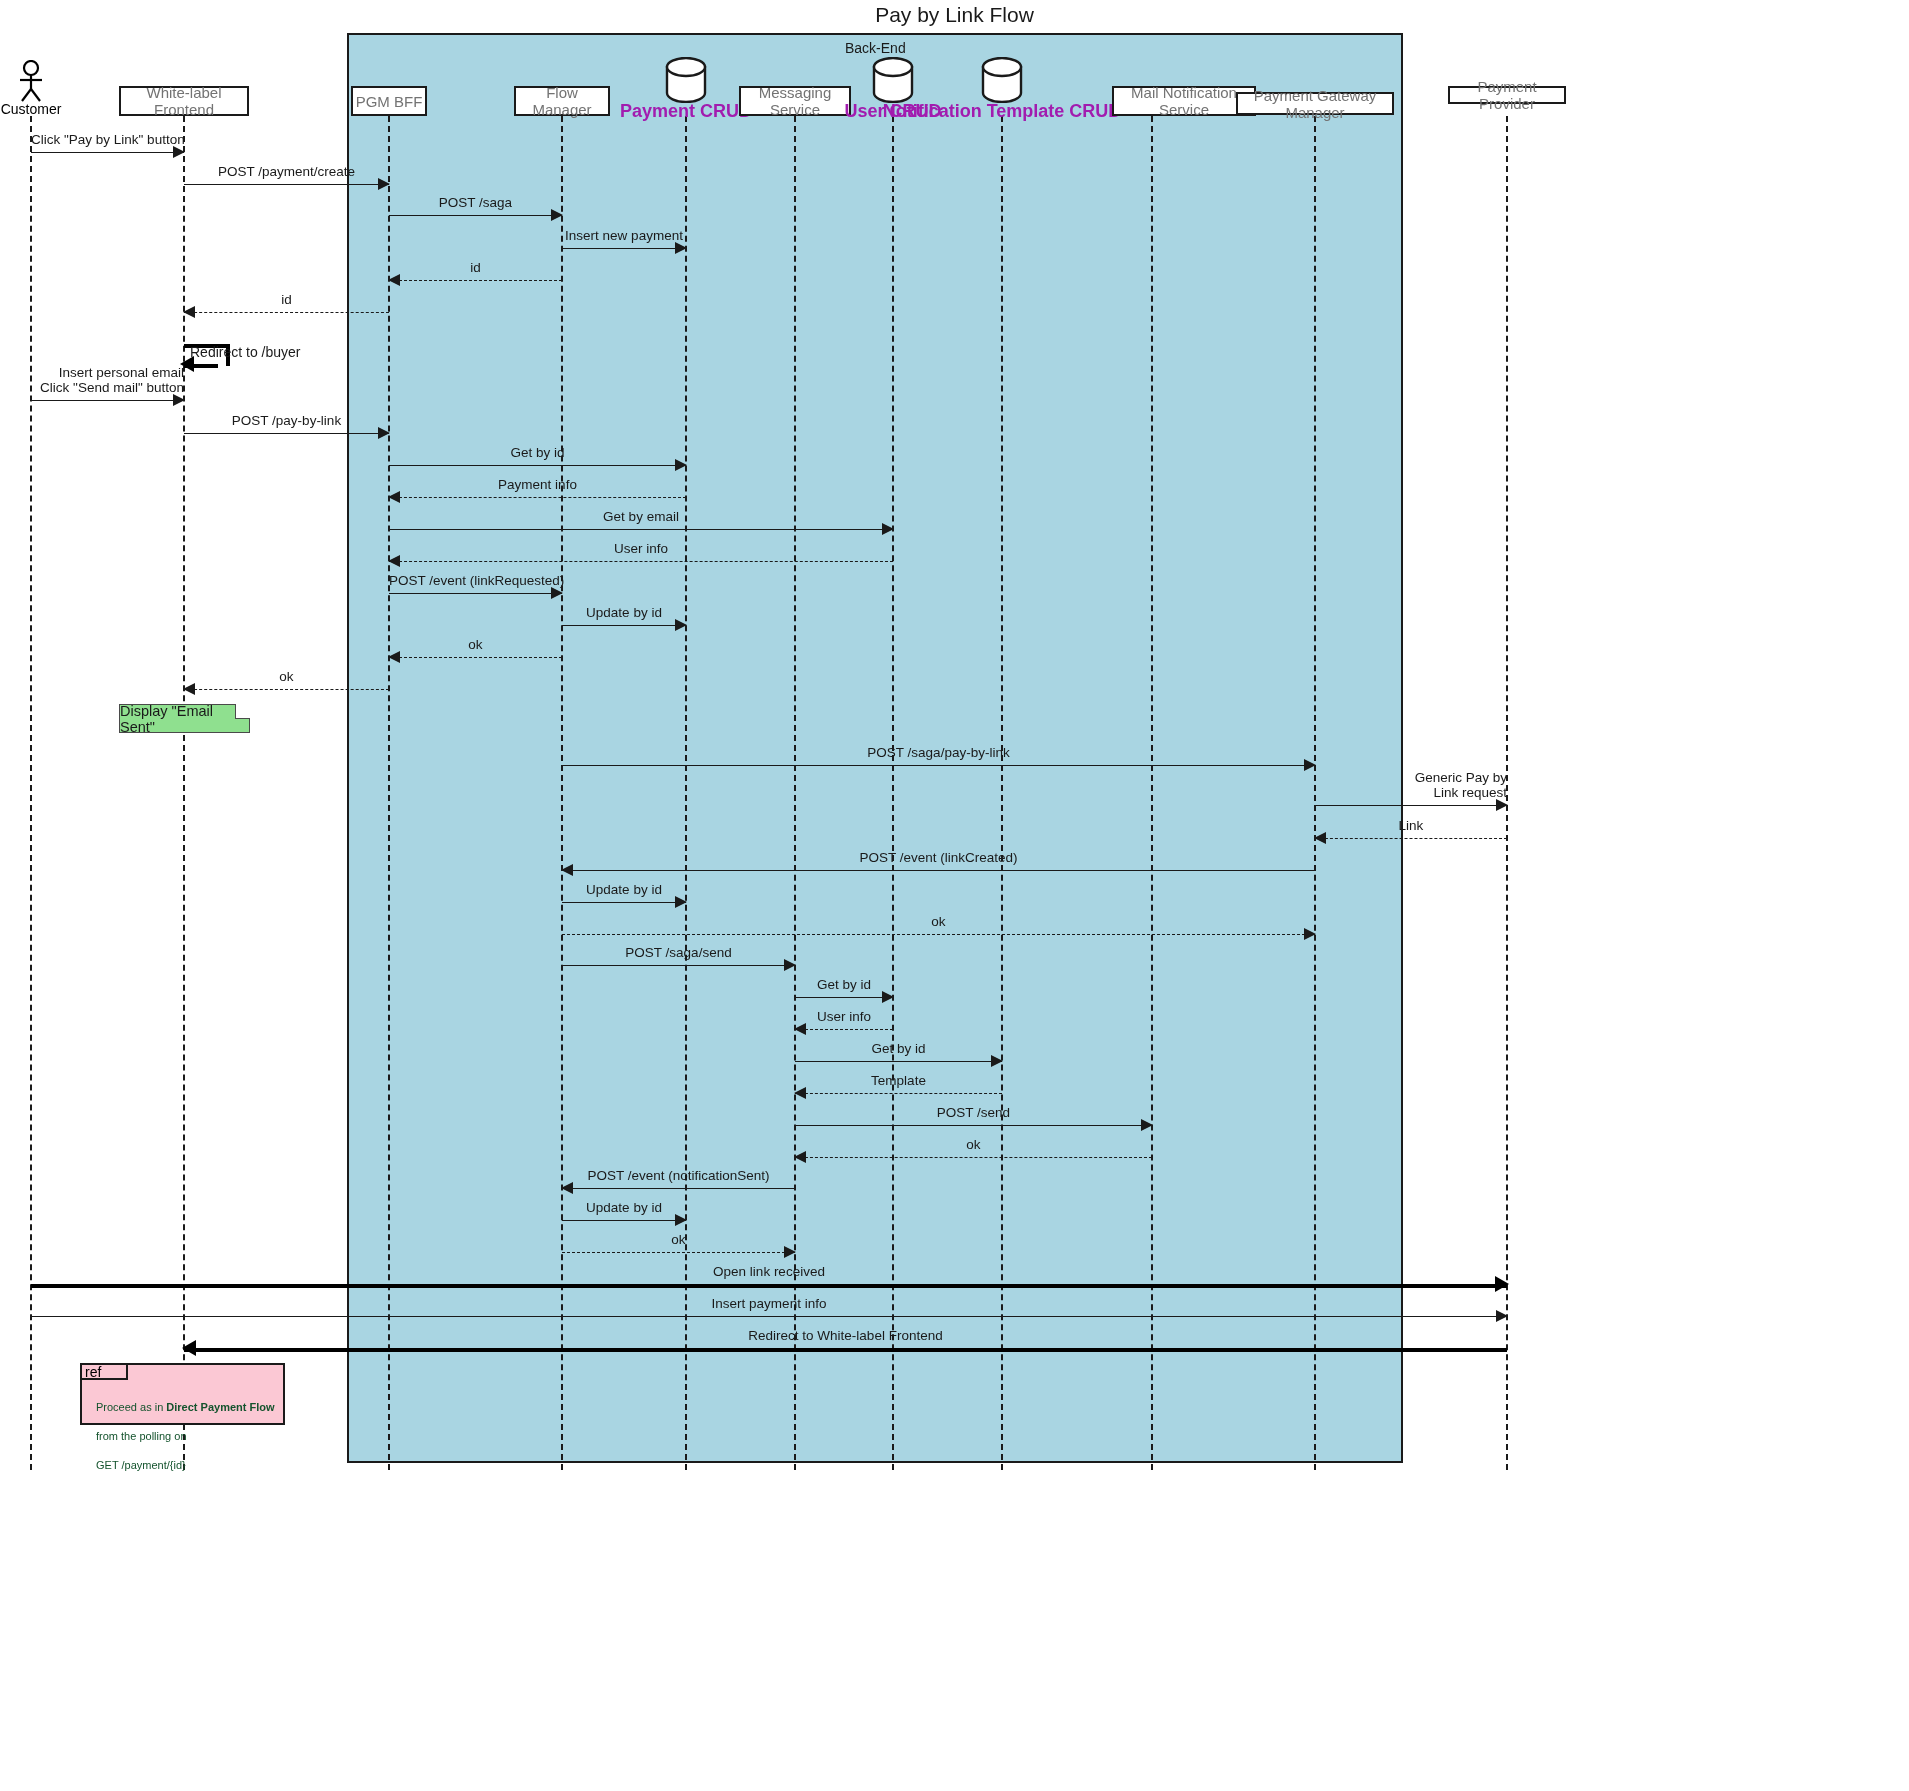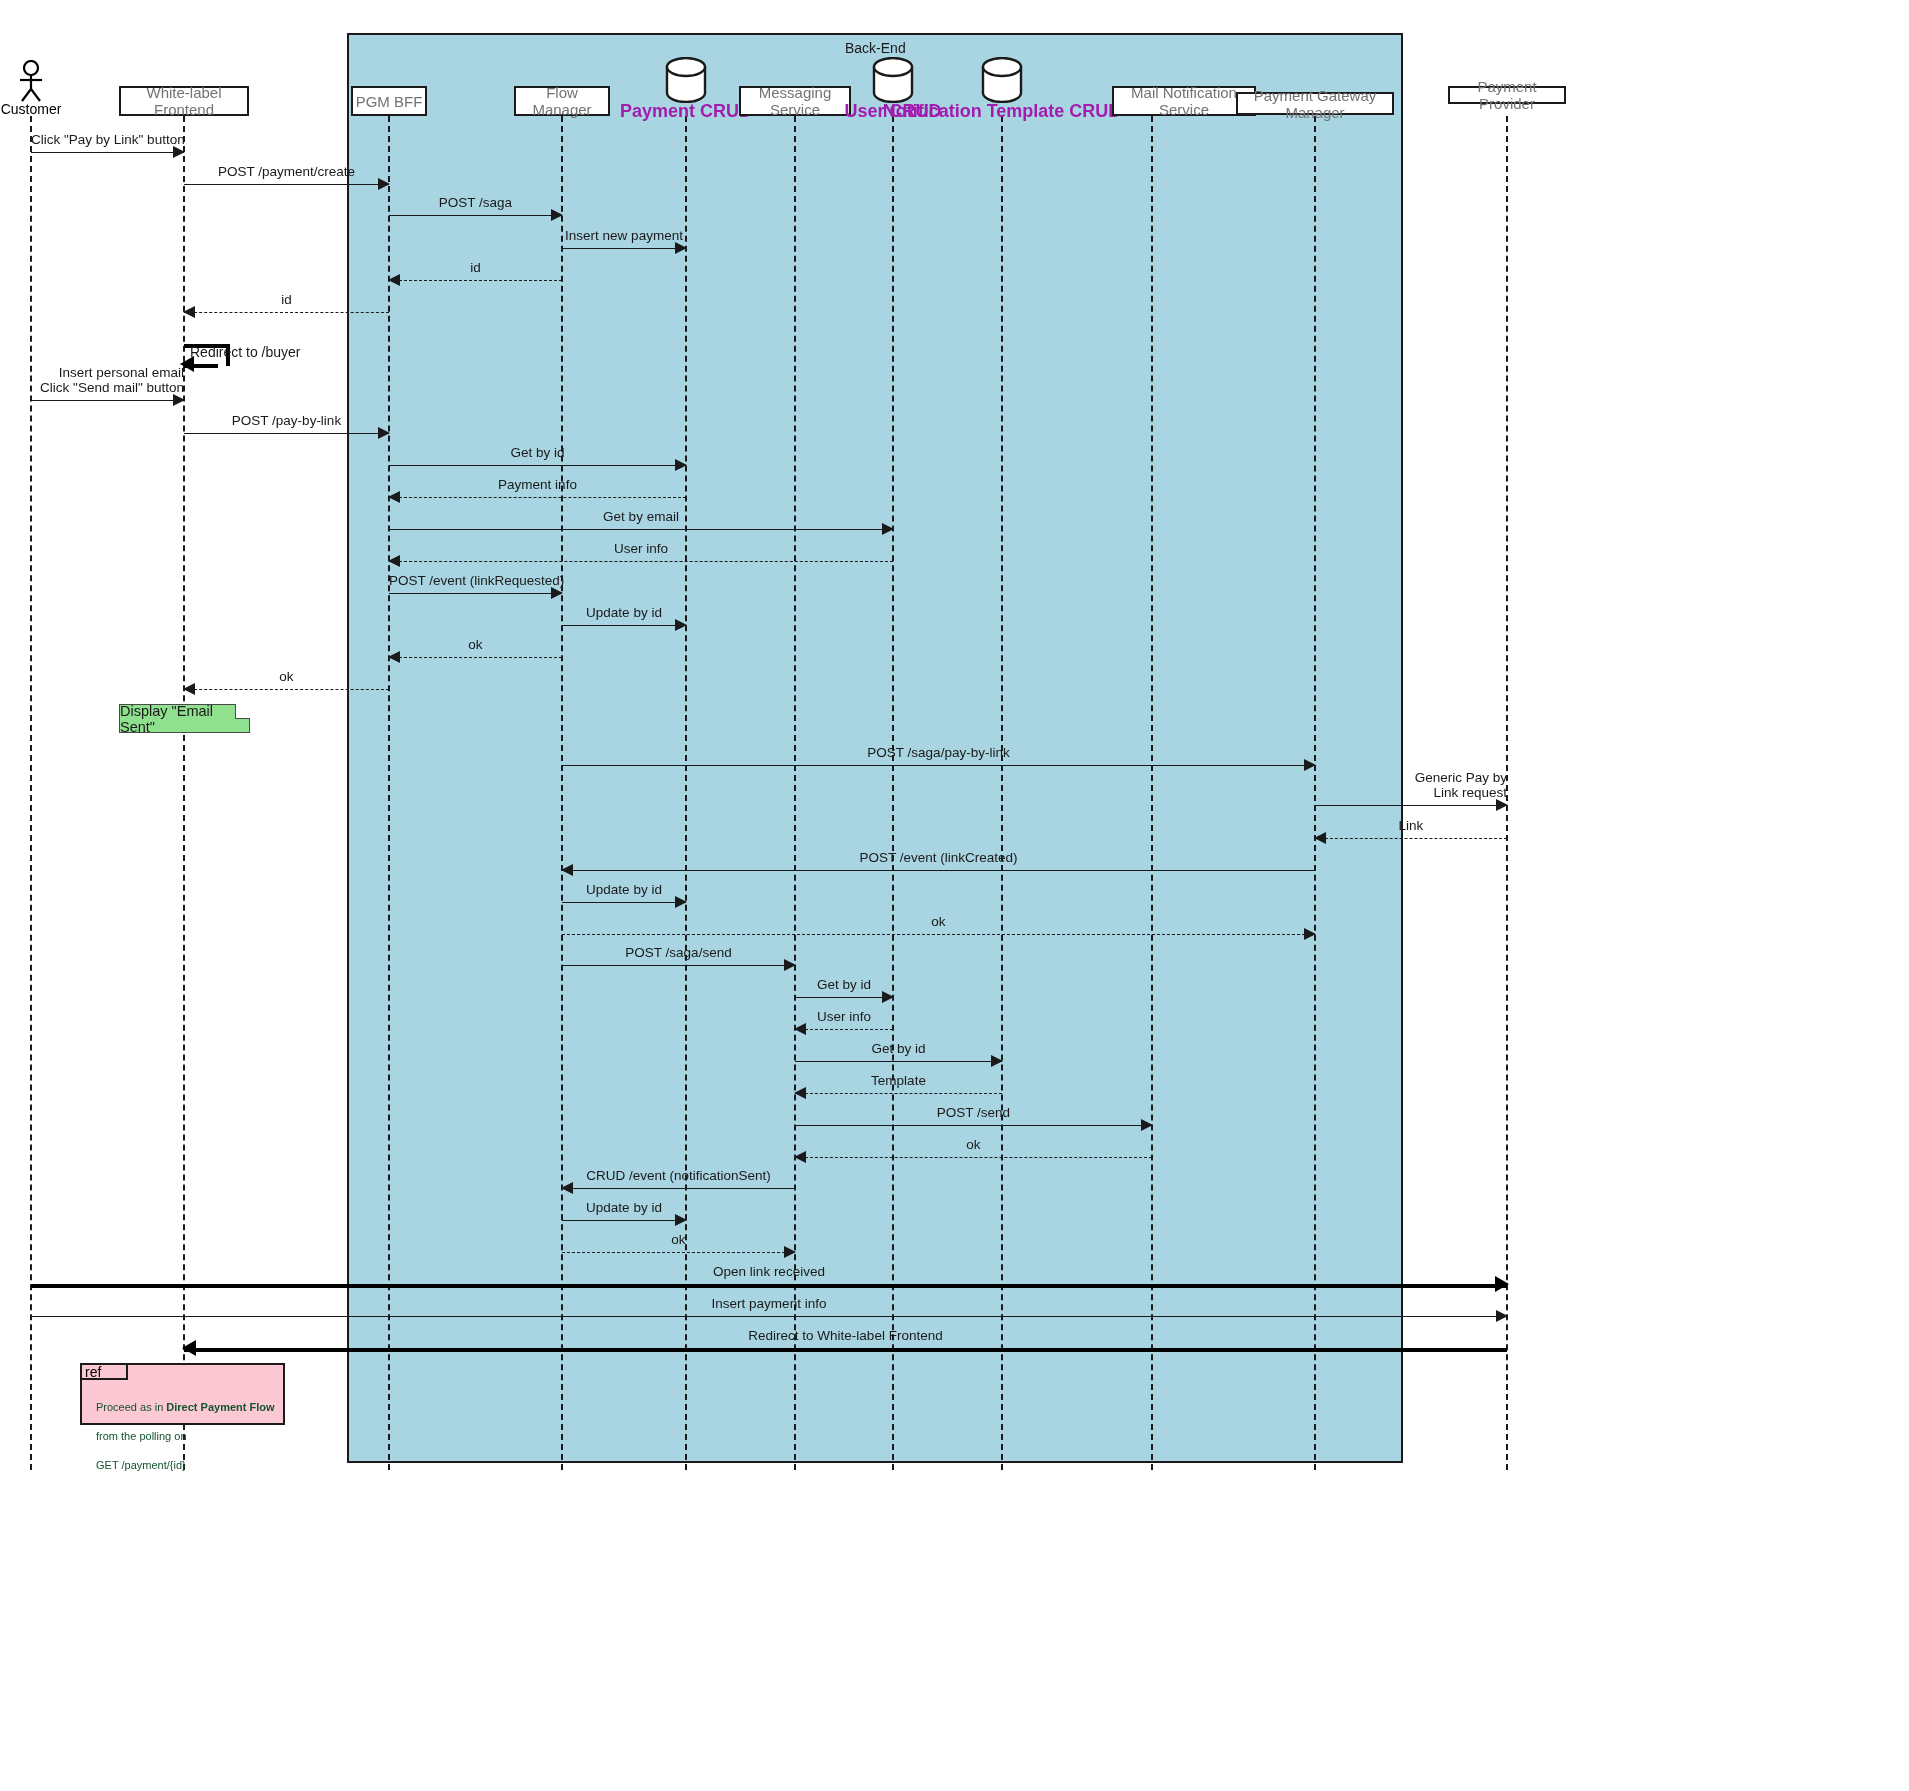--- a/index.html
+++ b/index.html
@@ -56,20 +56,21 @@
   .refbox .reftab{position:absolute;left:0;top:0;box-sizing:border-box;border-right:2px solid #1a1a1a;
     border-bottom:2px solid #1a1a1a;background:#fbc8d4;font-size:14px;display:flex;align-items:center;padding-left:3px;}
   .refbox .refbody{position:absolute;font-size:11px;line-height:1.32;color:#14532d;white-space:pre-line;}
   .refbox .refbody b{font-weight:bold;}
 </style>
 </head>
 <body>
 
 <div id="canvas">
 
+  <div class="title">Pay by Link Flow</div>
 
   <div class="backend-box" style="left:347px;top:33px;width:1056px;height:1430px;"></div>
   <div class="backend-label" style="left:845px;top:40px;">Back-End</div>
 
   <div id="layer-lifelines">
       <div class="lifeline" style="left: 30px; top: 116px; height: 1354px;"></div>
       <div class="lifeline" style="left: 183px; top: 116px; height: 1354px;"></div>
       <div class="lifeline" style="left: 388px; top: 116px; height: 1354px;"></div>
       <div class="lifeline" style="left: 561px; top: 116px; height: 1354px;"></div>
       <div class="lifeline" style="left: 685px; top: 116px; height: 1354px;"></div>
@@ -277,21 +278,21 @@
         <div class="txt nw">POST /send</div>
       </div>
       <div class="msg dashed left" style="left: 795px; top: 1157px; width: 357px;">
         <div class="line"></div>
         <div class="head"></div>
         <div class="txt nw">ok</div>
       </div>
       <div class="msg solid left" style="left: 562px; top: 1188px; width: 233px;">
         <div class="line"></div>
         <div class="head"></div>
-        <div class="txt nw">CRUD /event (notificationSent)</div>
+        <div class="txt nw">POST /event (notificationSent)</div>
       </div>
       <div class="msg solid right" style="left: 562px; top: 1220px; width: 124px;">
         <div class="line"></div>
         <div class="head"></div>
         <div class="txt nw">Update by id</div>
       </div>
       <div class="msg dashed right" style="left: 562px; top: 1252px; width: 233px;">
         <div class="line"></div>
         <div class="head"></div>
         <div class="txt nw">ok</div>

